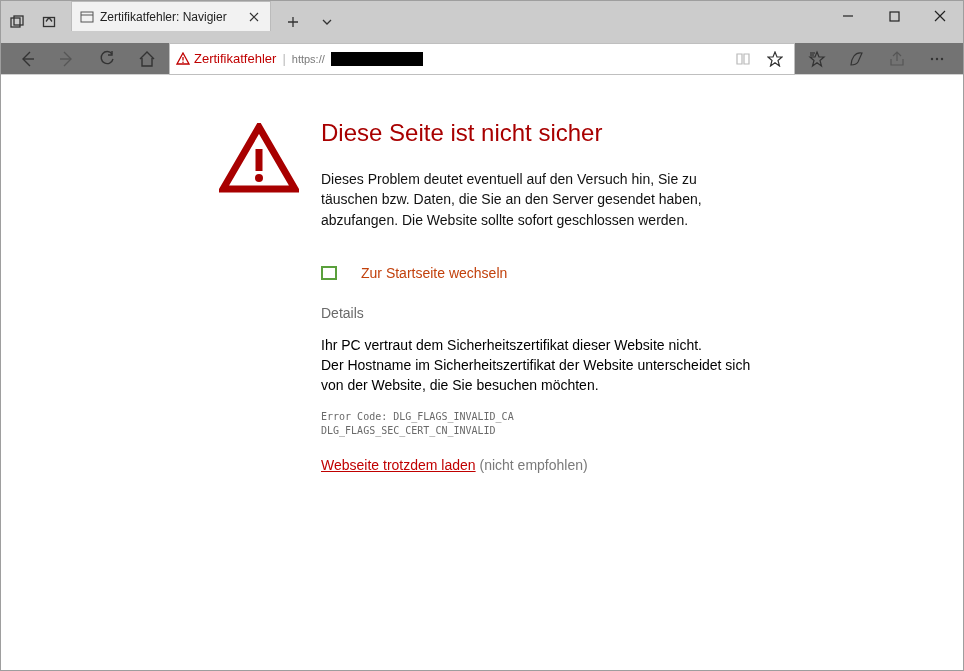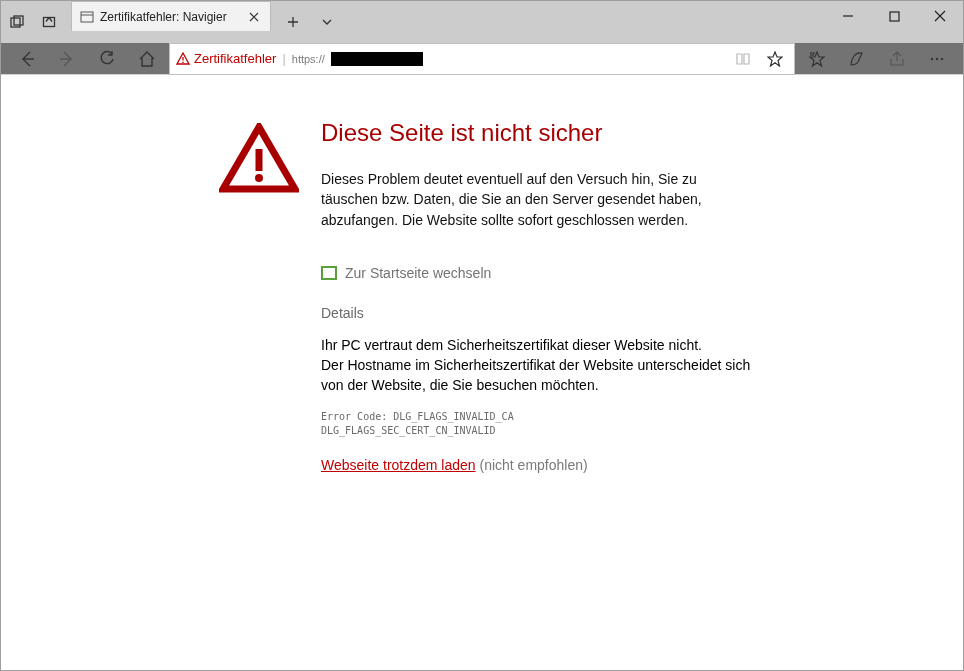--- a/index.html
+++ b/index.html
@@ -142,22 +142,22 @@
     font-weight:400;
     margin-bottom: 22px;
   }
   .para {
     font-size:14px;
     line-height:1.45;
     color:#111;
     margin-bottom: 35px;
   }
   .homelink {
-    display:flex; align-items:center; gap:8px;
-    color:#737373;
+    display:flex; align-items:center; gap:24px;
+    color:#c2410c;
     font-size:14px;
     margin-bottom: 24px;
   }
   .homelink .home-ico { width:16px;height:14px;border:2px solid #5aa03c; position:relative;}
   .homelink .home-ico::after{content:"";position:absolute;left:3px;top:-1px;width:6px;height:6px;}
   .details-h { color:#6a6a6a; font-size:14px; margin-bottom:14px;}
   .details-p { font-size:14px; line-height:1.45; margin-bottom:14px;}
   .errcode {
     font-family: Consolas, monospace;
     color:#6a6a6a;

